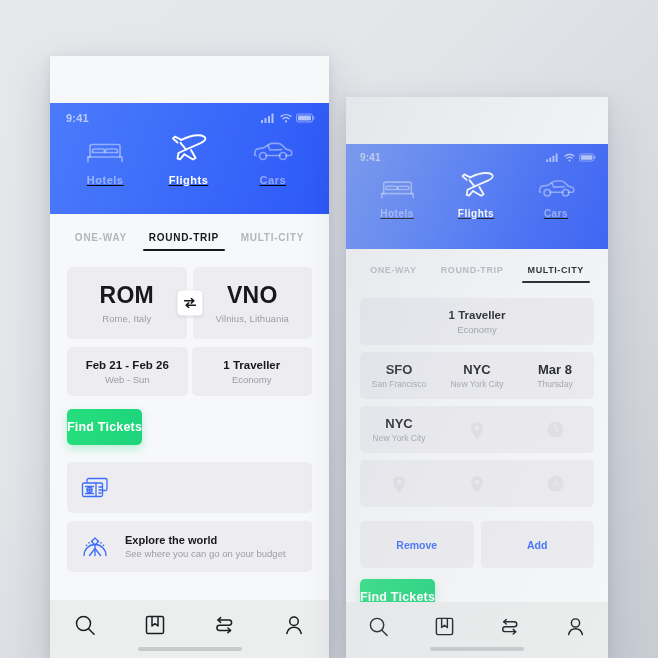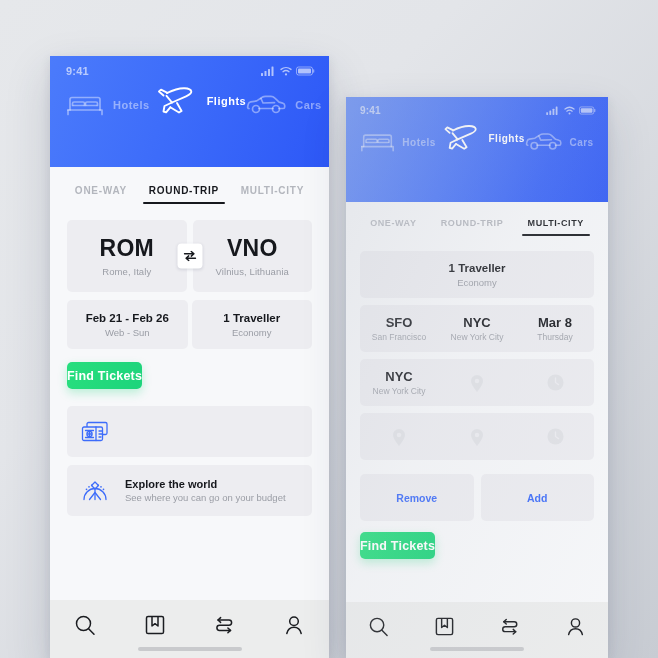--- a/index.html
+++ b/index.html
@@ -38,41 +38,42 @@
     background: linear-gradient(115deg, rgba(200,204,212,.40) 0%, rgba(200,204,212,.16) 45%, rgba(200,204,212,.03) 100%);
     pointer-events: none;
     z-index: 50;
   }
 
   
   .hdr {
     background: linear-gradient(110deg, #4b7bfb 0%, #3d6cfa 45%, #2d58f7 100%);
     flex: 0 0 auto;
     position: relative;
+    margin-top: 47px;
   }
   #phone-left .hdr { height: 111px; }
   #phone-right .hdr { height: 105px; }
 
   .statusbar {
     display: flex; align-items: center; justify-content: space-between;
     padding: 9px 14px 0 16px;
     color: rgba(255,255,255,.62);
     font-size: 11px; font-weight: 600;
     letter-spacing: .2px;
   }
   #phone-right .statusbar { padding: 8px 12px 0 14px; font-size: 10px; }
   .sb-right { display: flex; align-items: center; gap: 4px; }
   .sb-icn { display: block; }
 
   .modes {
     display: flex; justify-content: space-around; align-items: flex-end;
     padding: 7px 16px 0;
   }
   #phone-right .modes { padding: 6px 14px 0; }
-  .mode { display: flex; flex-direction: row; align-items: center; gap: 9px; }
+  .mode { display: flex; flex-direction: column; align-items: center; gap: 9px; text-decoration: underline; }
   #phone-right .mode { gap: 7px; }
   .mode-lbl {
     font-size: 11px; font-weight: 700; letter-spacing: .5px;
     color: rgba(255,255,255,.45);
   }
   #phone-right .mode-lbl { font-size: 10px; }
   .mode.active .mode-lbl { color: #ffffff; }
   .mode svg { display: block; }
   .mode .ic { stroke: rgba(255,255,255,.42); }
   .mode.active .ic { stroke: #ffffff; }
@@ -120,21 +121,21 @@
     background: #ffffff; border-radius: 4px;
     display: flex; align-items: center; justify-content: center;
     box-shadow: 0 1px 3px rgba(30,40,70,.12);
     z-index: 5;
   }
   .row-meta { display: flex; gap: 4px; margin-top: 8px; }
   .meta { flex: 1; height: 49px; }
 
   .find-btn {
     margin: 13px 17px 0;
-    height: 27px; border-radius: 5px;
+    height: 36px; border-radius: 5px;
     background: linear-gradient(100deg, #27de7e 0%, #22d97c 50%, #1ed47c 100%);
     color: #ffffff; font-size: 12.5px; font-weight: 700;
     display: flex; align-items: center; justify-content: center;
     letter-spacing: .2px;
     box-shadow: 0 4px 10px rgba(34,217,124,.28);
     border: none; cursor: pointer;
   }
 
   
   .promos { padding: 17px 17px 0; display: flex; flex-direction: column; gap: 8px; }

